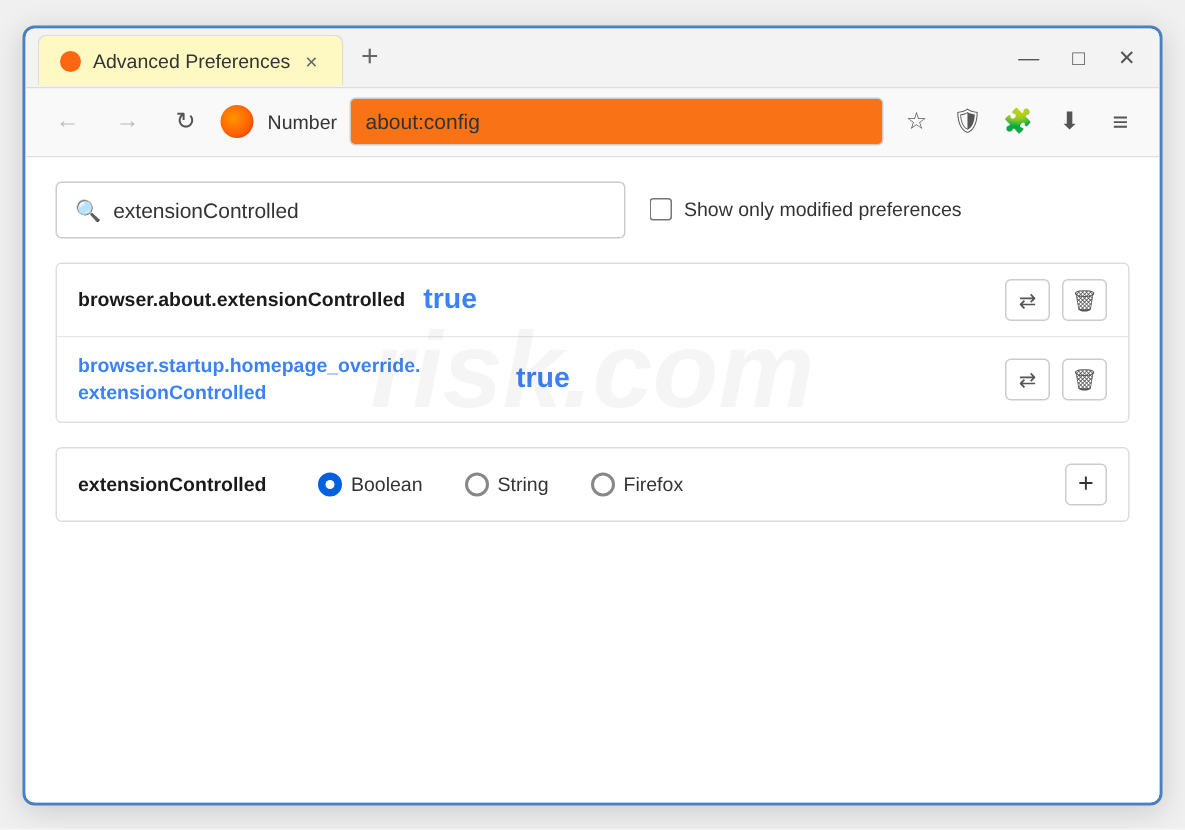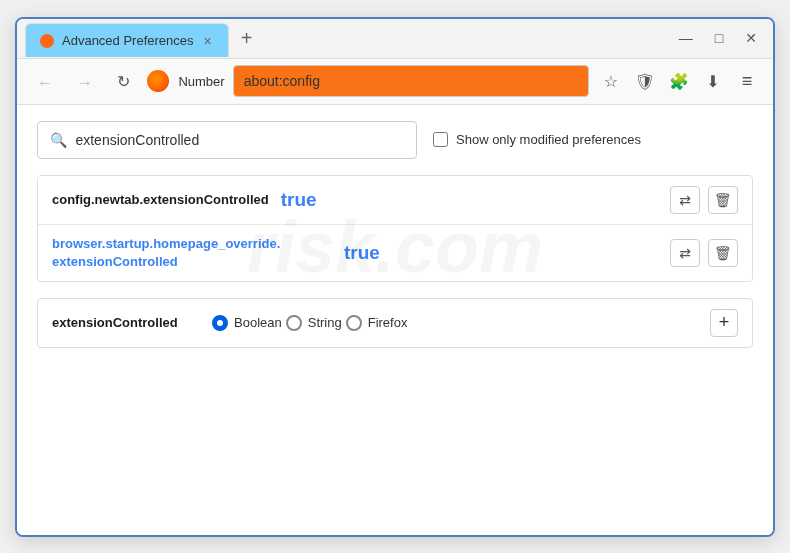--- a/index.html
+++ b/index.html
@@ -28,21 +28,21 @@
     .title-bar {
       background: #f3f3f3;
       height: 40px;
       display: flex;
       align-items: center;
       padding: 0 8px;
       border-bottom: 1px solid #ddd;
       gap: 4px;
     }
     .tab {
-      background: #7dd3fc;
+      background: #fef9c3;
       border: 1px solid #ddd;
       border-bottom: none;
       border-radius: 6px 6px 0 0;
       padding: 6px 14px;
       display: flex;
       align-items: center;
       gap: 8px;
       font-size: 13px;
       color: #333;
       min-width: 160px;
@@ -264,21 +264,21 @@
     }
     .new-pref-name {
       font-size: 13px;
       font-weight: 600;
       color: #1a1a1a;
       min-width: 140px;
     }
     .radio-group {
       display: flex;
       align-items: center;
-      gap: 4px;
+      gap: 28px;
     }
     .radio-option {
       display: flex;
       align-items: center;
       gap: 6px;
       font-size: 13px;
       color: #333;
       cursor: pointer;
     }
     .radio-circle {
@@ -382,21 +382,21 @@
         </div>
         <label class="checkbox-label">
           <input type="checkbox" style="">
           <span>Show only modified preferences</span>
         </label>
       </div>
 
       <div class="prefs-table">
 
         <div class="pref-row">
-          <span class="pref-name">config.newtab.extensionControlled</span>
+          <span class="pref-name">browser.about.extensionControlled</span>
           <span class="pref-value">true</span>
           <div class="pref-actions">
             <button class="action-btn" title="Toggle">
               <span>⇄</span>
             </button>
             <button class="action-btn" title="Reset">
               <span>🗑</span>
             </button>
           </div>
         </div>

